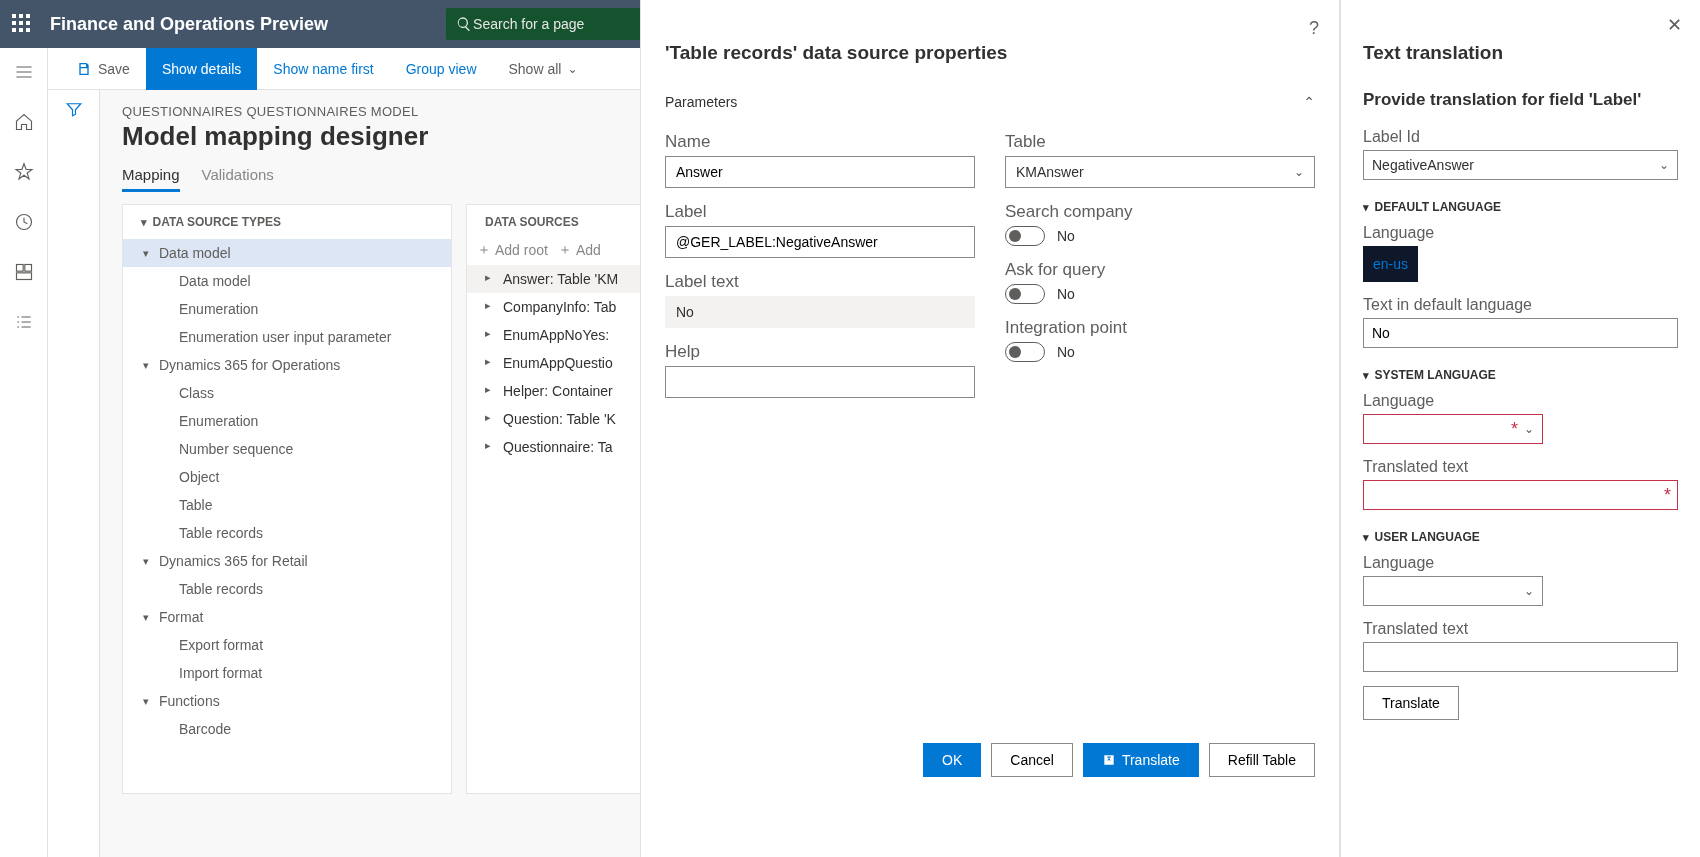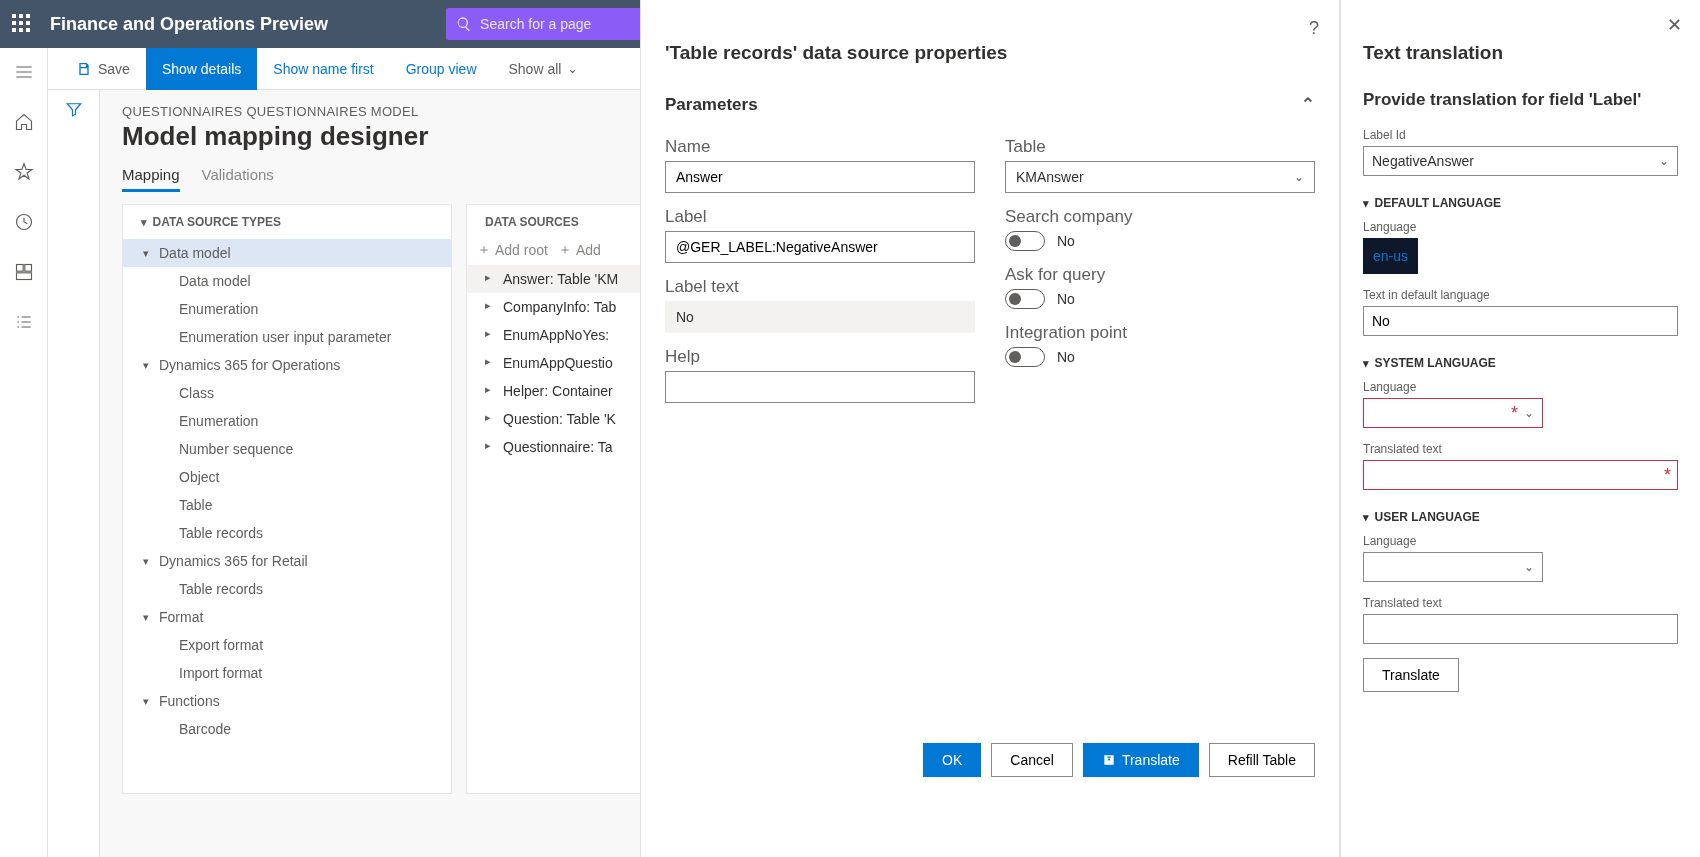--- a/index.html
+++ b/index.html
@@ -3,21 +3,21 @@
 <meta charset="utf-8">
 <style>
 * { box-sizing: border-box; margin: 0; padding: 0; }
 body { font-family: "Segoe UI", Arial, sans-serif; font-size: 14px; color: #323130; background: #FAFAFA; width: 1700px; height: 857px; overflow: hidden; position: relative; }
 
 
 .app-header { height: 48px; background: #445569; color: #fff; display: flex; align-items: center; padding: 0 14px 0 12px; gap: 18px; position: relative; z-index: 1; }
 .waffle { width: 20px; height: 20px; display: grid; grid-template-columns: repeat(3,4px); grid-template-rows: repeat(3,4px); gap: 3px; cursor: pointer; }
 .waffle span { background: #fff; width: 4px; height: 4px; }
 .app-title { font-size: 18px; font-weight: 600; }
-.search-box { margin-left: 100px; background: #8b5cf6; border-radius: 2px; height: 32px; width: 200px; display: flex; align-items: center; padding: 0 10px; color: #E6E6E6; gap: 8px; }
+.search-box { margin-left: 100px; background: #14532d; border-radius: 2px; height: 32px; width: 200px; display: flex; align-items: center; padding: 0 10px; color: #E6E6E6; gap: 1px; }
 .search-box svg { width: 16px; height: 16px; fill: #E6E6E6; }
 
 
 .toolbar { height: 42px; background: #fff; border-bottom: 1px solid #E1E1E1; display: flex; align-items: center; padding-left: 60px; gap: 0; position: relative; z-index: 1; }
 .tb-btn { height: 42px; padding: 0 16px; display: flex; align-items: center; gap: 6px; cursor: pointer; font-size: 14px; color: #0078D4; }
 .tb-btn.primary { color: #605E5C; }
 .tb-btn.active { background: #0078D4; color: #fff; }
 .tb-btn svg { width: 16px; height: 16px; }
 
 
@@ -52,21 +52,21 @@
 
 .ds-item { padding: 6px 10px 6px 36px; font-size: 14px; position: relative; white-space: nowrap; cursor: pointer; }
 .ds-item .caret { position: absolute; left: 18px; font-size: 11px; color: #605E5C; }
 .ds-item.sel { background: #F3F2F1; font-weight: 400; }
 
 
 .prop-dialog { position: absolute; top: 0; left: 640px; width: 700px; height: 857px; background: #fff; z-index: 5; padding: 20px 24px; border-left: 1px solid #E1E1E1; border-right: 1px solid #E1E1E1; display: flex; flex-direction: column; }
 .prop-dialog .help-icon { position: absolute; top: 18px; right: 20px; font-size: 18px; color: #605E5C; cursor: pointer; }
 .dlg-title { font-size: 19px; font-weight: 600; margin-top: 22px; color: #323130; }
 .section-header { margin-top: 30px; display: flex; justify-content: space-between; align-items: center; padding-bottom: 8px; border-bottom: none; cursor: pointer; }
-.section-header span { font-size: 17px; font-weight: 700; }
+.section-header span { font-size: 14px; font-weight: 400; }
 .section-body { display: flex; gap: 30px; margin-top: 14px; }
 .col { flex: 1; display: flex; flex-direction: column; gap: 14px; }
 .fld label { font-size: 17px; color: #605E5C; display: block; margin-bottom: 4px; }
 .fld input, .fld .selectlike, .fld .readonly { width: 100%; height: 32px; border: 1px solid #8A8886; padding: 0 10px; font-size: 14px; background: #fff; }
 .fld .readonly { background: #F3F2F1; border: 1px solid #F3F2F1; display: flex; align-items: center; }
 .fld .selectlike { display: flex; align-items: center; justify-content: space-between; }
 .toggle-row { display: flex; align-items: center; gap: 12px; }
 .toggle { width: 40px; height: 20px; border: 1px solid #605E5C; border-radius: 10px; position: relative; cursor: pointer; }
 .toggle::after { content: ''; width: 12px; height: 12px; background: #605E5C; border-radius: 50%; position: absolute; left: 3px; top: 3px; }
 .dlg-footer { margin-top: auto; display: flex; gap: 10px; justify-content: flex-end; padding-bottom: 60px; }
@@ -75,21 +75,21 @@
 .btn.primary svg { fill: #fff; width: 14px; height: 14px; }
 
 
 .trans-pane { position: absolute; top: 0; right: 0; width: 360px; height: 857px; background: #fff; z-index: 6; padding: 20px 22px 20px 22px; border-left: 1px solid #E1E1E1; overflow: auto; }
 .trans-pane .close { position: absolute; top: 14px; right: 18px; font-size: 18px; cursor: pointer; color: #605E5C; }
 .tp-title { font-size: 19px; font-weight: 600; margin-top: 22px; }
 .tp-sub { font-size: 17px; font-weight: 700; margin-top: 26px; }
 .tp-sec { margin-top: 20px; }
 .tp-sec-hdr { font-size: 12px; font-weight: 700; color: #323130; display: flex; align-items: center; gap: 6px; margin-bottom: 10px; }
 .tp-fld { margin-bottom: 14px; }
-.tp-fld label { display: block; font-size: 12px; color: #605E5C; margin-bottom: 4px; }
+.tp-fld label { display: block; font-size: 16px; color: #605E5C; margin-bottom: 4px; }
 .tp-fld input, .tp-fld .sel, .tp-fld .ro { width: 100%; height: 30px; border: 1px solid #8A8886; padding: 0 8px; font-size: 14px; }
 .tp-fld .ro { background: #F3F2F1; border: none; display: flex; align-items: center; }
 .tp-fld .sel { display: flex; align-items: center; justify-content: flex-end; }
 .lang-tag { background: #0f172a; display: inline-block; padding: 10px 10px; color: #0078D4; font-size: 14px; }
 .required { border: 1px solid #C4314B !important; position: relative; }
 .required .ast { color: #C4314B; position: absolute; right: 6px; top: 50%; transform: translateY(-50%); font-size: 18px; }
 .required .ast.left-of-chev { right: 24px; }
 .tp-fld .sel.required { justify-content: flex-end; gap: 6px; }
 .chev { font-size: 12px; color: #605E5C; }
 .cursor { position: absolute; left: 1668px; top: 780px; font-size: 16px; pointer-events: none; }

